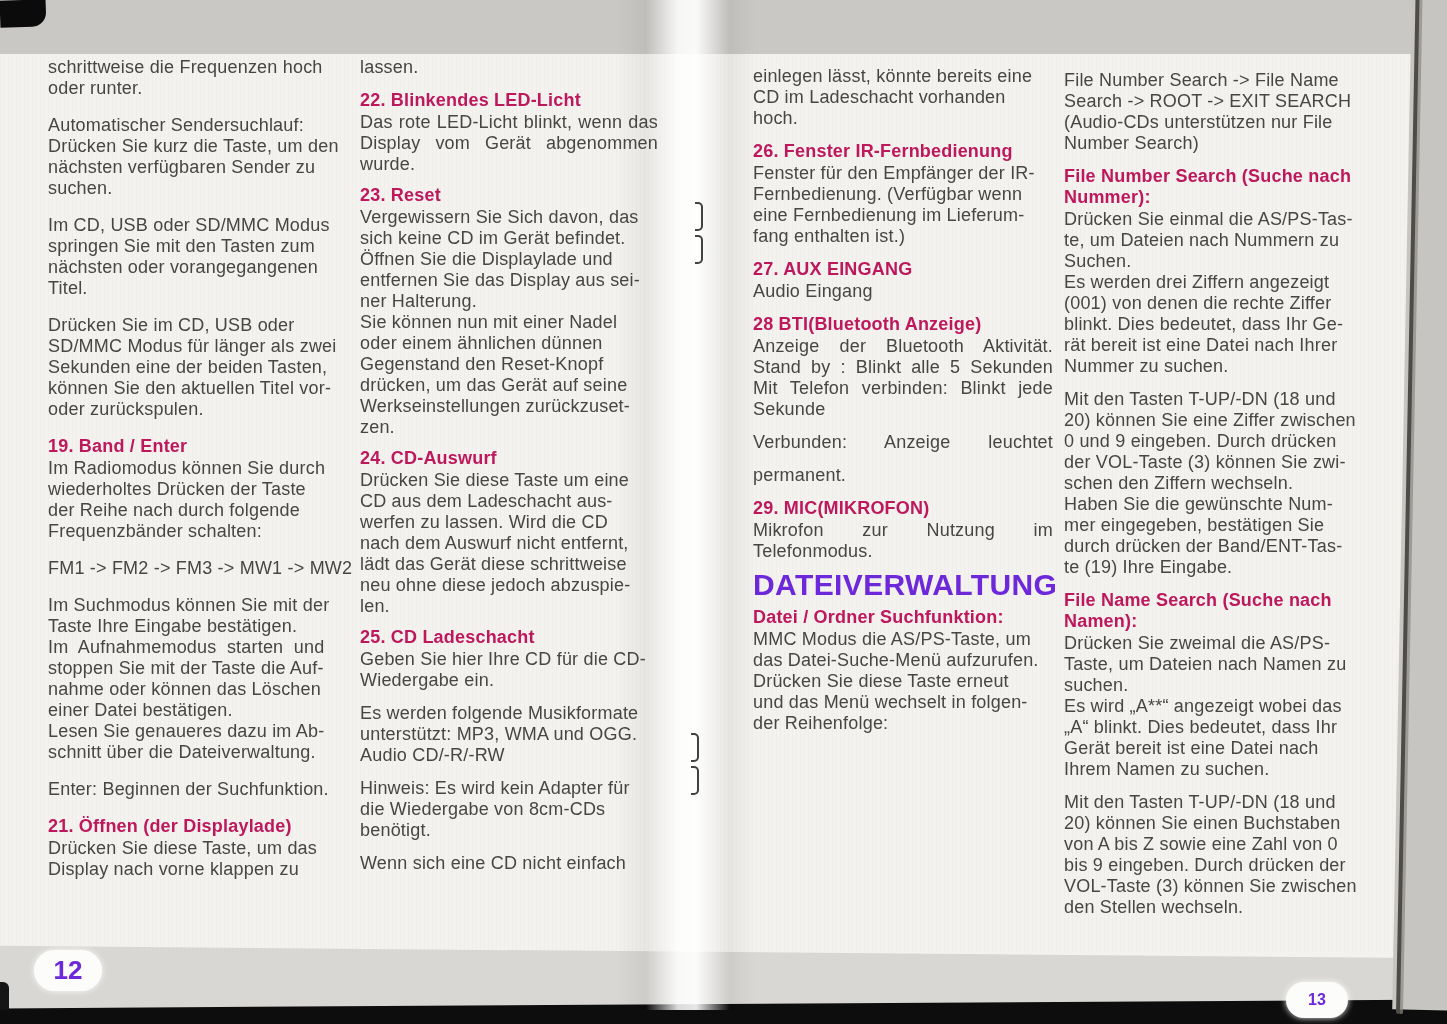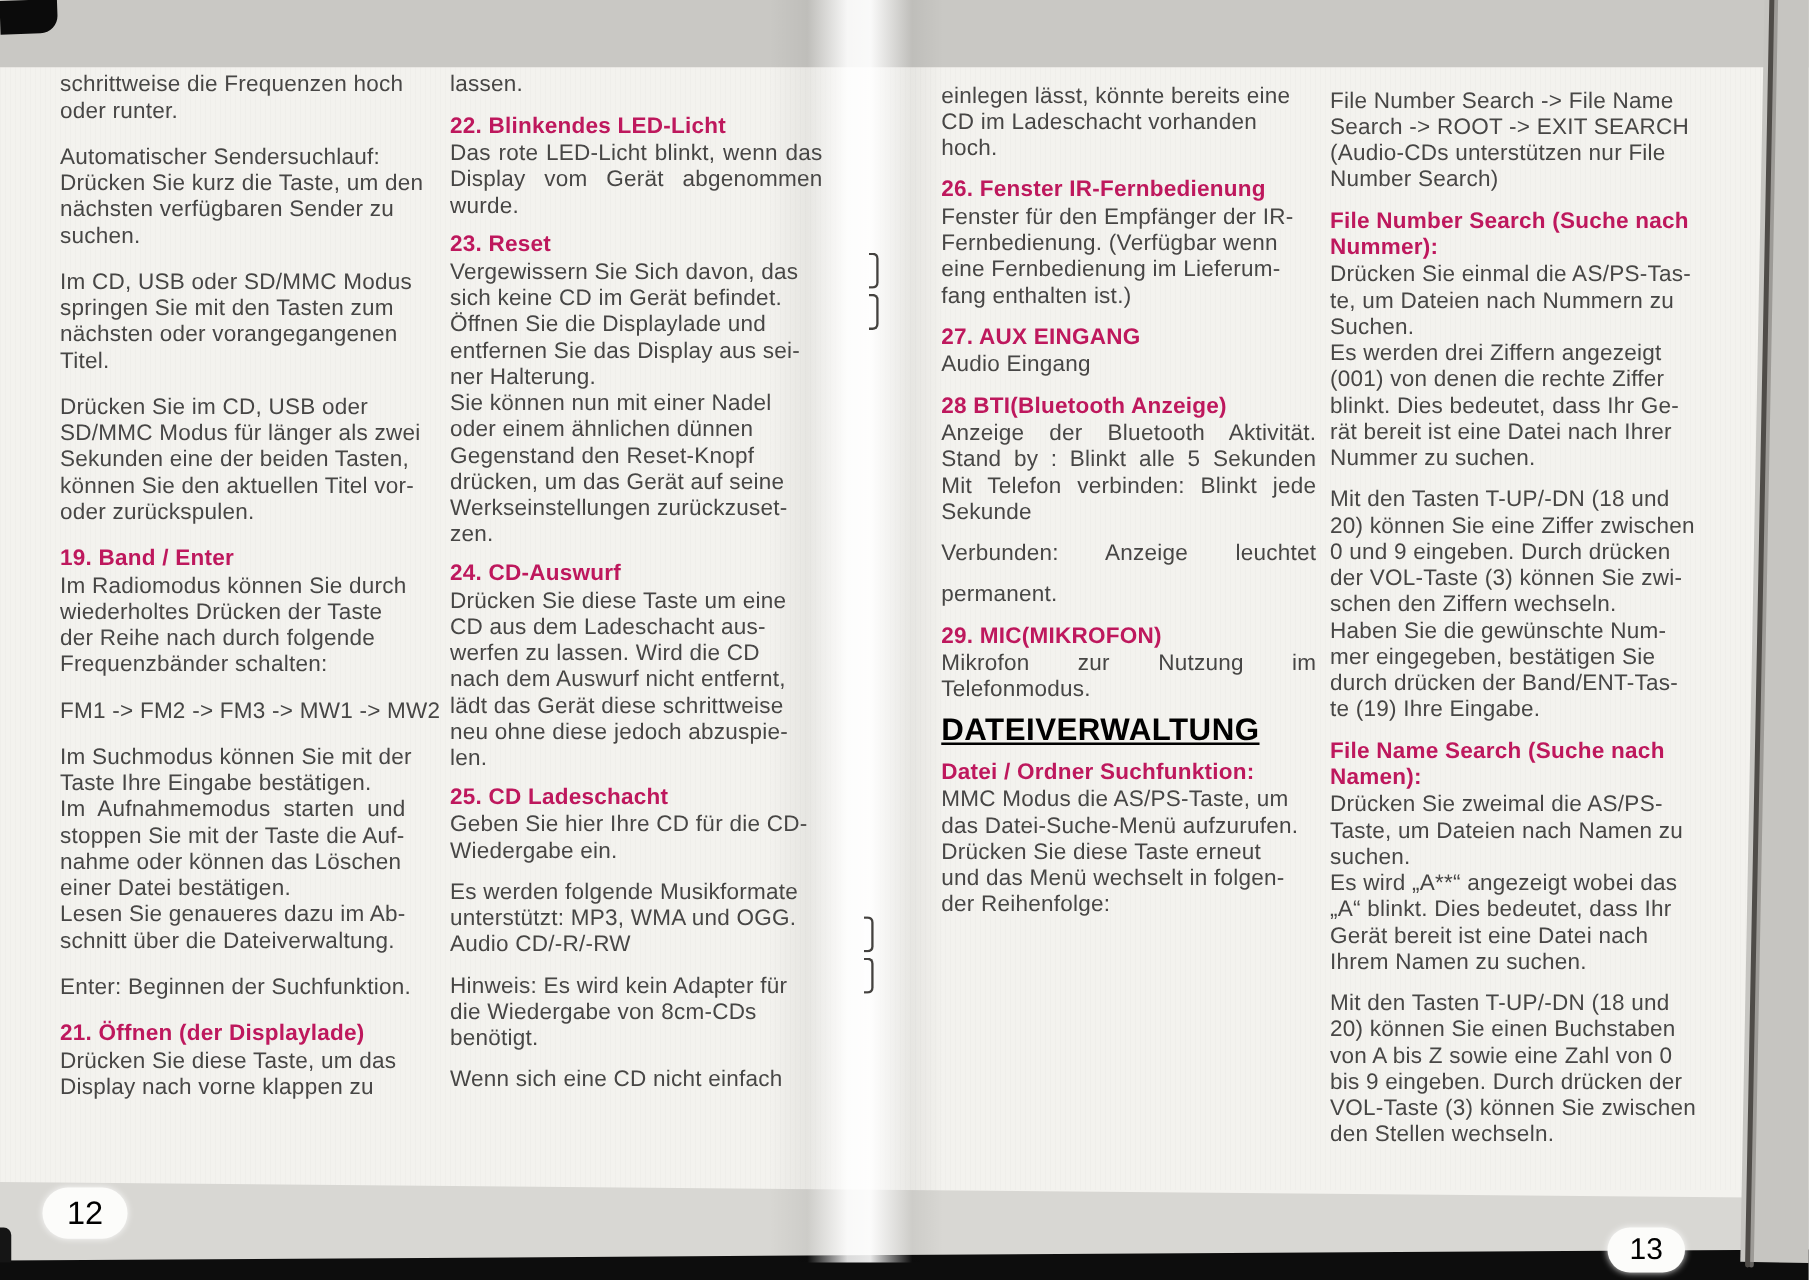--- a/index.html
+++ b/index.html
@@ -32,29 +32,29 @@
   .c1{left:48px;top:57px;width:296px;}
   .c2{left:360px;top:57px;width:298px;}
   .c3{left:753px;top:66px;width:300px;}
   .c4{left:1064px;top:70px;width:297px;}
   .blk{margin:0 0 12px 0;}
   .c1 .pg{margin-bottom:16px;}
   .c2 .pg{margin-bottom:10px;}
   .c3 .pg{margin-bottom:12px;}
   .c4 .pg{margin-bottom:8px;}
   .hd{font-weight:bold;color:#be185d;margin-bottom:1px;}
-  .hdl{font-weight:bold;color:#000000;font-size:25px;letter-spacing:0.4px;margin:4px 0 10px 0;text-decoration:underline;}
+  .hdl{font-weight:bold;color:#6d28d9;font-size:30px;letter-spacing:0.4px;margin:4px 0 10px 0;}
   .gap{margin-top:12px;}
   .ln{white-space:pre;}
   .jl{white-space:normal;text-align:justify;text-align-last:justify;}
   
   .badge{position:absolute;background:#fcfcfa;border-radius:22px;display:flex;align-items:center;justify-content:center;
-    font-weight:normal;color:#000000;box-shadow:0 0 6px rgba(255,255,255,0.9);z-index:5;}
+    font-weight:bold;color:#6d28d9;box-shadow:0 0 6px rgba(255,255,255,0.9);z-index:5;}
   .badge12{left:34px;top:950px;width:68px;height:41px;font-size:26px;}
-  .badge13{left:1286px;top:982px;width:62px;height:36px;font-size:24px;}
+  .badge13{left:1286px;top:982px;width:62px;height:36px;font-size:16px;}
   .page-half{position:absolute;top:0;height:1024px;}
 </style>
 </head>
 <body>
 
 <div id="scan">
 
   <div class="band-top"></div>
   <div class="band-main"></div>
   <div class="band-bottom"></div>

